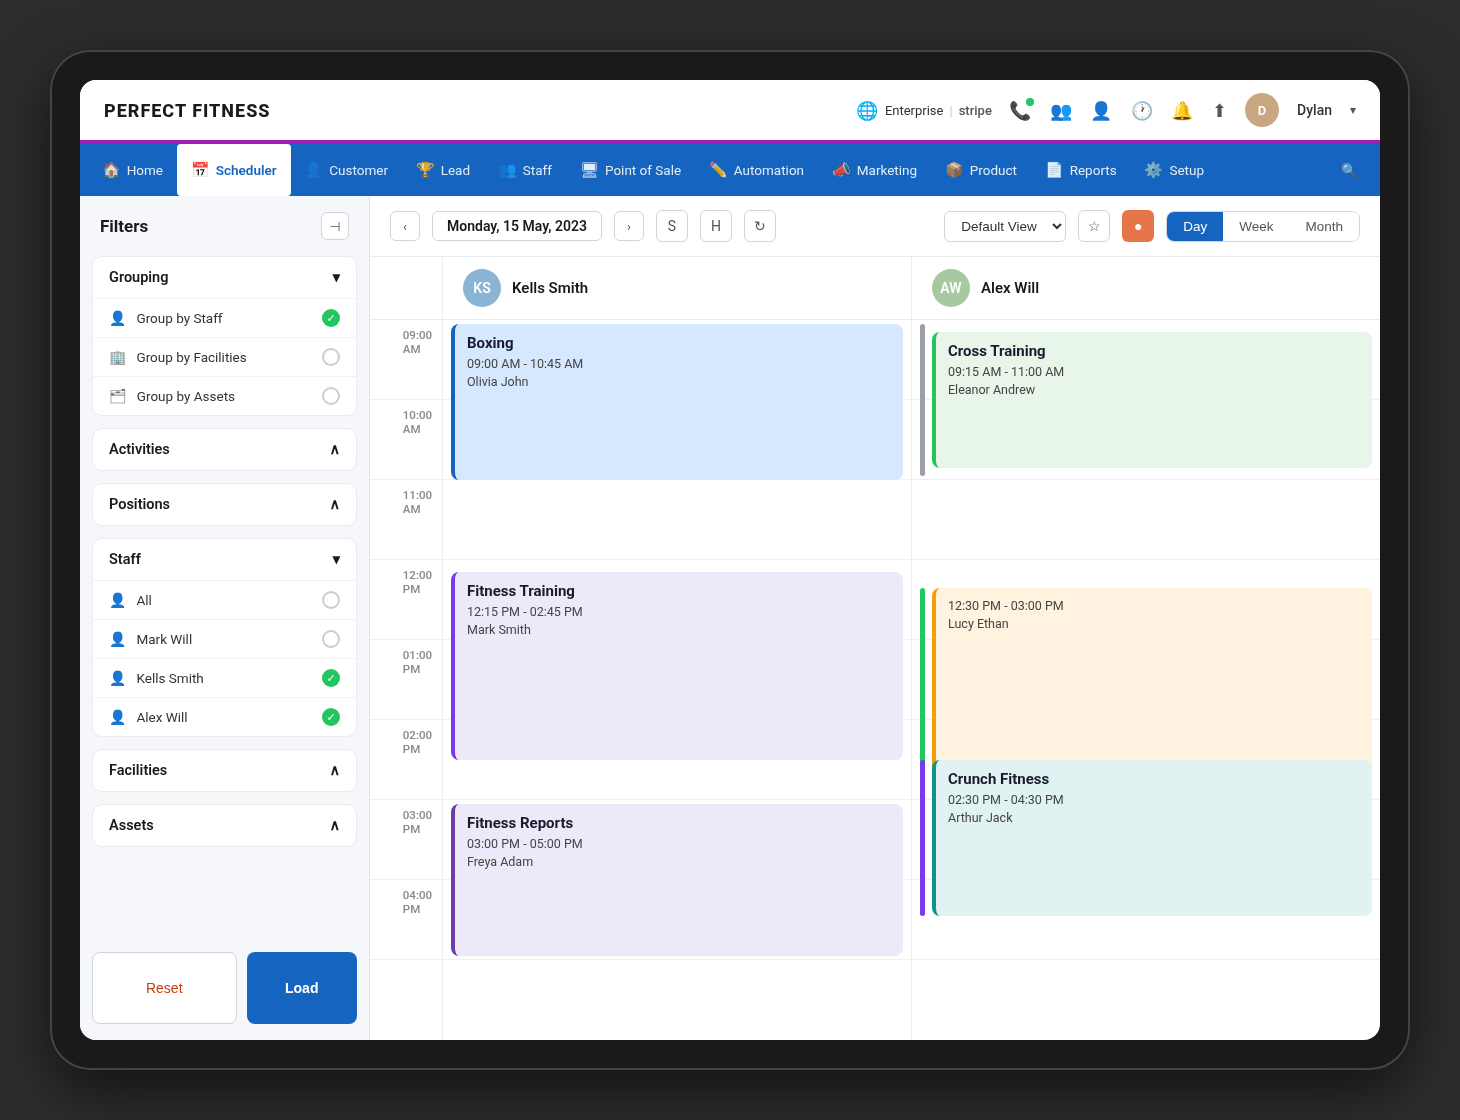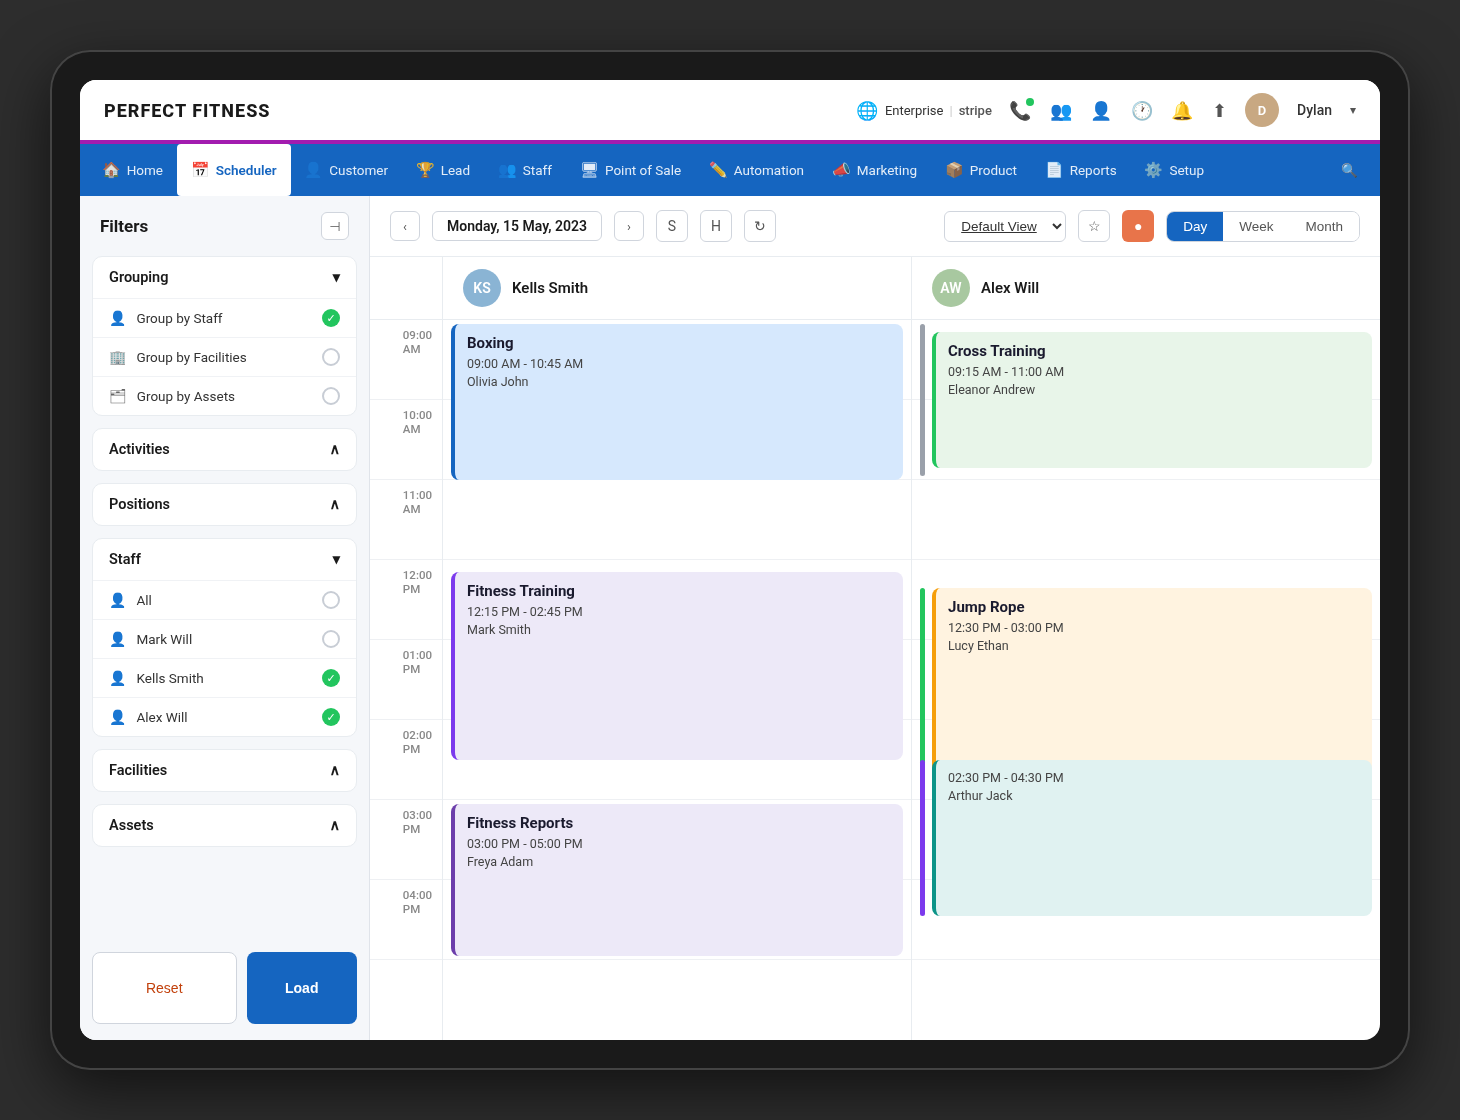--- a/index.html
+++ b/index.html
@@ -260,21 +260,20 @@
       font-size: 14px; color: #555;
     }
     .view-select {
       padding: 6px 12px;
       border: 1px solid #d0d5dd;
       border-radius: 6px;
       font-size: 13.5px;
       color: #333;
       background: #fff;
       margin-left: auto;
-      text-decoration: underline;
     }
     .view-toggle {
       display: flex;
       border: 1px solid #d0d5dd;
       border-radius: 8px;
       overflow: hidden;
     }
     .view-btn {
       padding: 7px 16px;
       font-size: 13.5px;
@@ -654,27 +653,27 @@
             <div style="position:absolute;left:8px;top:4px;width:5px;height:152px;background:#9aa0aa;border-radius:3px;"></div>
 
             <div class="event-block event-green" style="top:12px; left:20px; height:136px;">
               <div class="event-title">Cross Training</div>
               <div class="event-time">09:15 AM - 11:00 AM</div>
               <div class="event-person">Eleanor Andrew</div>
             </div>
 
             <div style="position:absolute;left:8px;top:268px;width:5px;height:188px;background:#22c55e;border-radius:3px;"></div>
             <div class="event-block event-orange" style="top:268px; left:20px; height:188px;">
-              <div class="event-title">Jump Rope</div>
               <div class="event-time">12:30 PM - 03:00 PM</div>
               <div class="event-person">Lucy Ethan</div>
             </div>
 
             <div style="position:absolute;left:8px;top:440px;width:5px;height:156px;background:#7c3aed;border-radius:3px;"></div>
             <div class="event-block event-teal" style="top:440px; left:20px; height:156px;">
+              <div class="event-title">Crunch Fitness</div>
               <div class="event-time">02:30 PM - 04:30 PM</div>
               <div class="event-person">Arthur Jack</div>
             </div>
           </div>
         </div>
 
       </div>
     </div>
   </div>
 </div>

